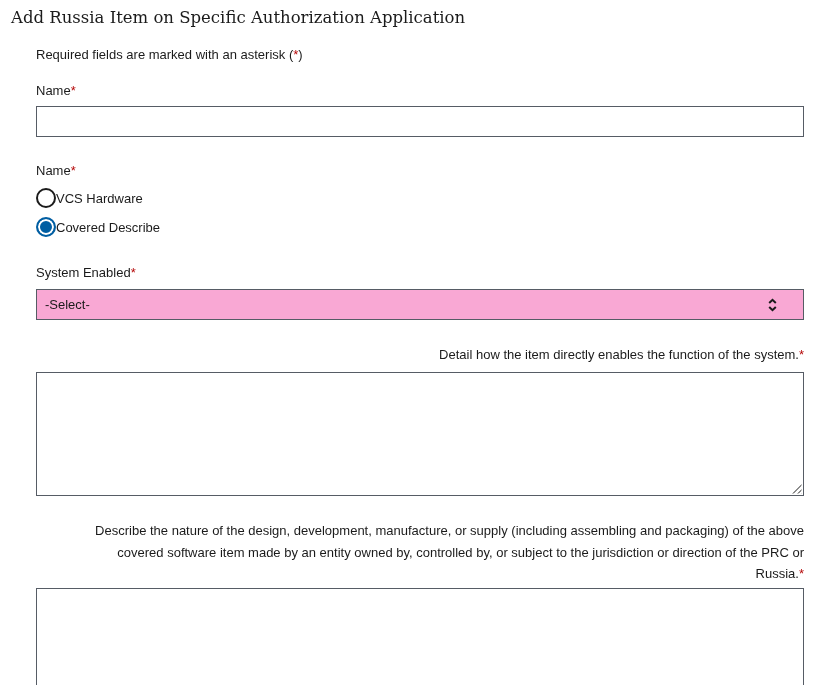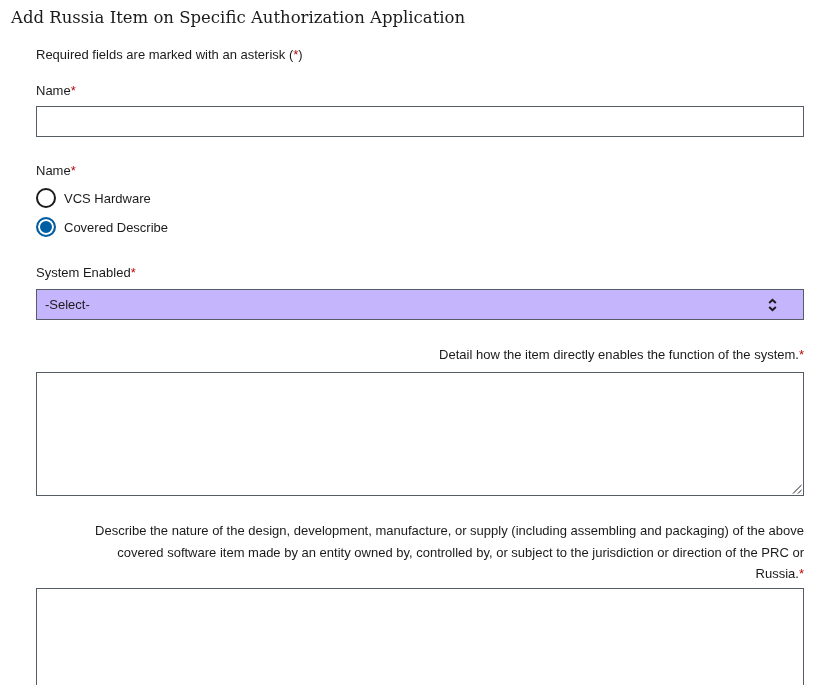--- a/index.html
+++ b/index.html
@@ -48,21 +48,21 @@
     padding: 0 8px;
     font-family: "Liberation Sans", sans-serif;
     font-size: 13px;
     color: #1b1b1b;
     outline: none;
   }
 
   .radio-row {
     display: flex;
     align-items: center;
-    gap: 8px;
+    gap: 0;
     cursor: pointer;
     width: max-content;
   }
   .radio-circle {
     flex: 0 0 auto;
     width: 20px;
     height: 20px;
     border-radius: 50%;
     border: 2px solid #1b1b1b;
     background: #fff;
@@ -73,21 +73,21 @@
     box-shadow: inset 0 0 0 2px #ffffff;
   }
 
   .select-wrap { position: relative; }
   .system-select {
     display: block;
     width: 100%;
     height: 31px;
     border: 1.5px solid #565c65;
     border-radius: 0;
-    background: #c4b5fd;
+    background: #f9a8d4;
     padding: 0 36px 0 8px;
     font-family: "Liberation Sans", sans-serif;
     font-size: 13px;
     color: #1b1b1b;
     -webkit-appearance: none;
     appearance: none;
     outline: none;
   }
   .select-chevrons {
     position: absolute;

